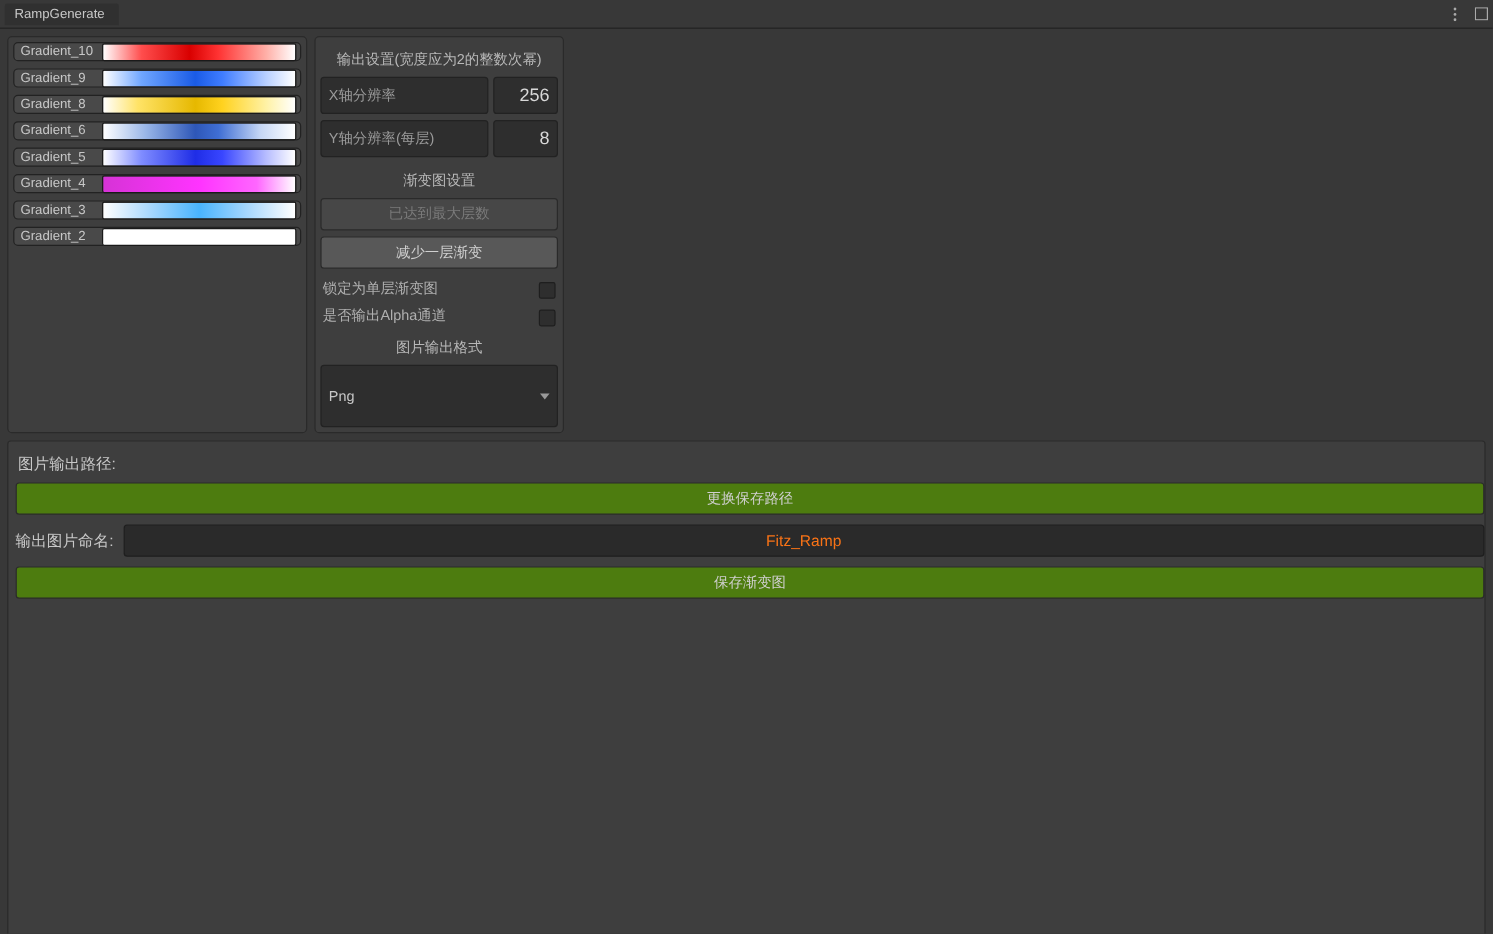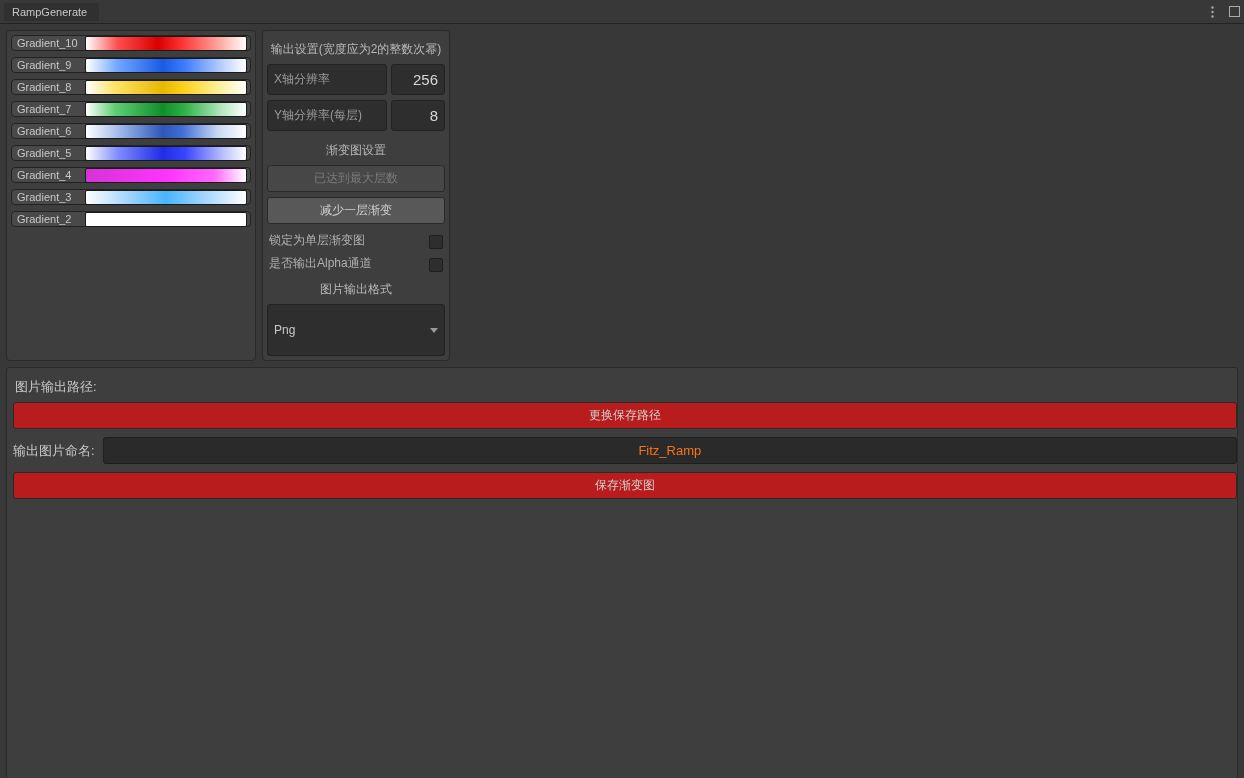--- a/index.html
+++ b/index.html
@@ -37,21 +37,21 @@
   padding: 6px;
   gap: 6px;
 }
 .panel {
   background: #3e3e3e;
   border: 1px solid #2a2a2a;
   border-radius: 4px;
   padding: 4px;
 }
 .gradients-panel { width: 250px; }
-.settings-panel { width: 188px; }
+.settings-panel { width: 208px; }
 
 .grad-row {
   display: flex;
   align-items: center;
   background: #494949;
   border: 1px solid #222;
   border-radius: 4px;
   margin-bottom: 6px;
   height: 16px;
   padding: 2px 3px;
@@ -156,21 +156,21 @@
   background: #3e3e3e;
   padding: 6px 0 6px 6px;
   height: 428px;
 }
 .path-label {
   font-size: 13px;
   color: #c8c8c8;
   padding: 4px 2px 6px 2px;
 }
 .wide-btn {
-  background: #b91c1c;
+  background: #4d7c0f;
   border: 1px solid #2a2a2a;
   border-radius: 3px;
   color: #d0d0d0;
   text-align: center;
   padding: 4px 0;
   margin-bottom: 8px;
   margin-right:0;
   cursor: pointer;
 }
 .name-row {
@@ -220,24 +220,20 @@
       </div>
       <div class="grad-row">
         <div class="grad-label">Gradient_9</div>
         <div class="grad-swatch" style="background: linear-gradient(90deg, rgb(255, 255, 255) 0%, rgb(111, 166, 255) 20%, rgb(26, 91, 230) 48%, rgb(63, 124, 255) 62%, rgb(185, 208, 255) 85%, rgb(255, 255, 255) 100%);"></div>
       </div>
       <div class="grad-row">
         <div class="grad-label">Gradient_8</div>
         <div class="grad-swatch" style="background: linear-gradient(90deg, rgb(255, 255, 255) 0%, rgb(255, 227, 103) 18%, rgb(230, 184, 0) 48%, rgb(255, 210, 31) 62%, rgb(255, 242, 166) 85%, rgb(255, 255, 255) 100%);"></div>
       </div>
       <div class="grad-row">
-        <div class="grad-label">Gradient_7</div>
-        <div class="grad-swatch" style="background: linear-gradient(90deg, rgb(255, 255, 255) 0%, rgb(95, 207, 118) 18%, rgb(15, 143, 42) 48%, rgb(47, 179, 74) 62%, rgb(182, 232, 192) 85%, rgb(255, 255, 255) 100%);"></div>
-      </div>
-      <div class="grad-row">
         <div class="grad-label">Gradient_6</div>
         <div class="grad-swatch" style="background: linear-gradient(90deg, rgb(255, 255, 255) 0%, rgb(154, 183, 232) 22%, rgb(46, 87, 184) 48%, rgb(63, 110, 212) 60%, rgb(198, 215, 245) 82%, rgb(255, 255, 255) 100%);"></div>
       </div>
       <div class="grad-row">
         <div class="grad-label">Gradient_5</div>
         <div class="grad-swatch" style="background: linear-gradient(90deg, rgb(255, 255, 255) 0%, rgb(127, 140, 255) 20%, rgb(31, 45, 230) 48%, rgb(57, 70, 255) 62%, rgb(183, 189, 255) 85%, rgb(255, 255, 255) 100%);"></div>
       </div>
       <div class="grad-row">
         <div class="grad-label">Gradient_4</div>
         <div class="grad-swatch" style="background: linear-gradient(90deg, rgb(214, 51, 214) 0%, rgb(255, 51, 255) 50%, rgb(255, 102, 255) 80%, rgb(255, 255, 255) 100%);"></div>

